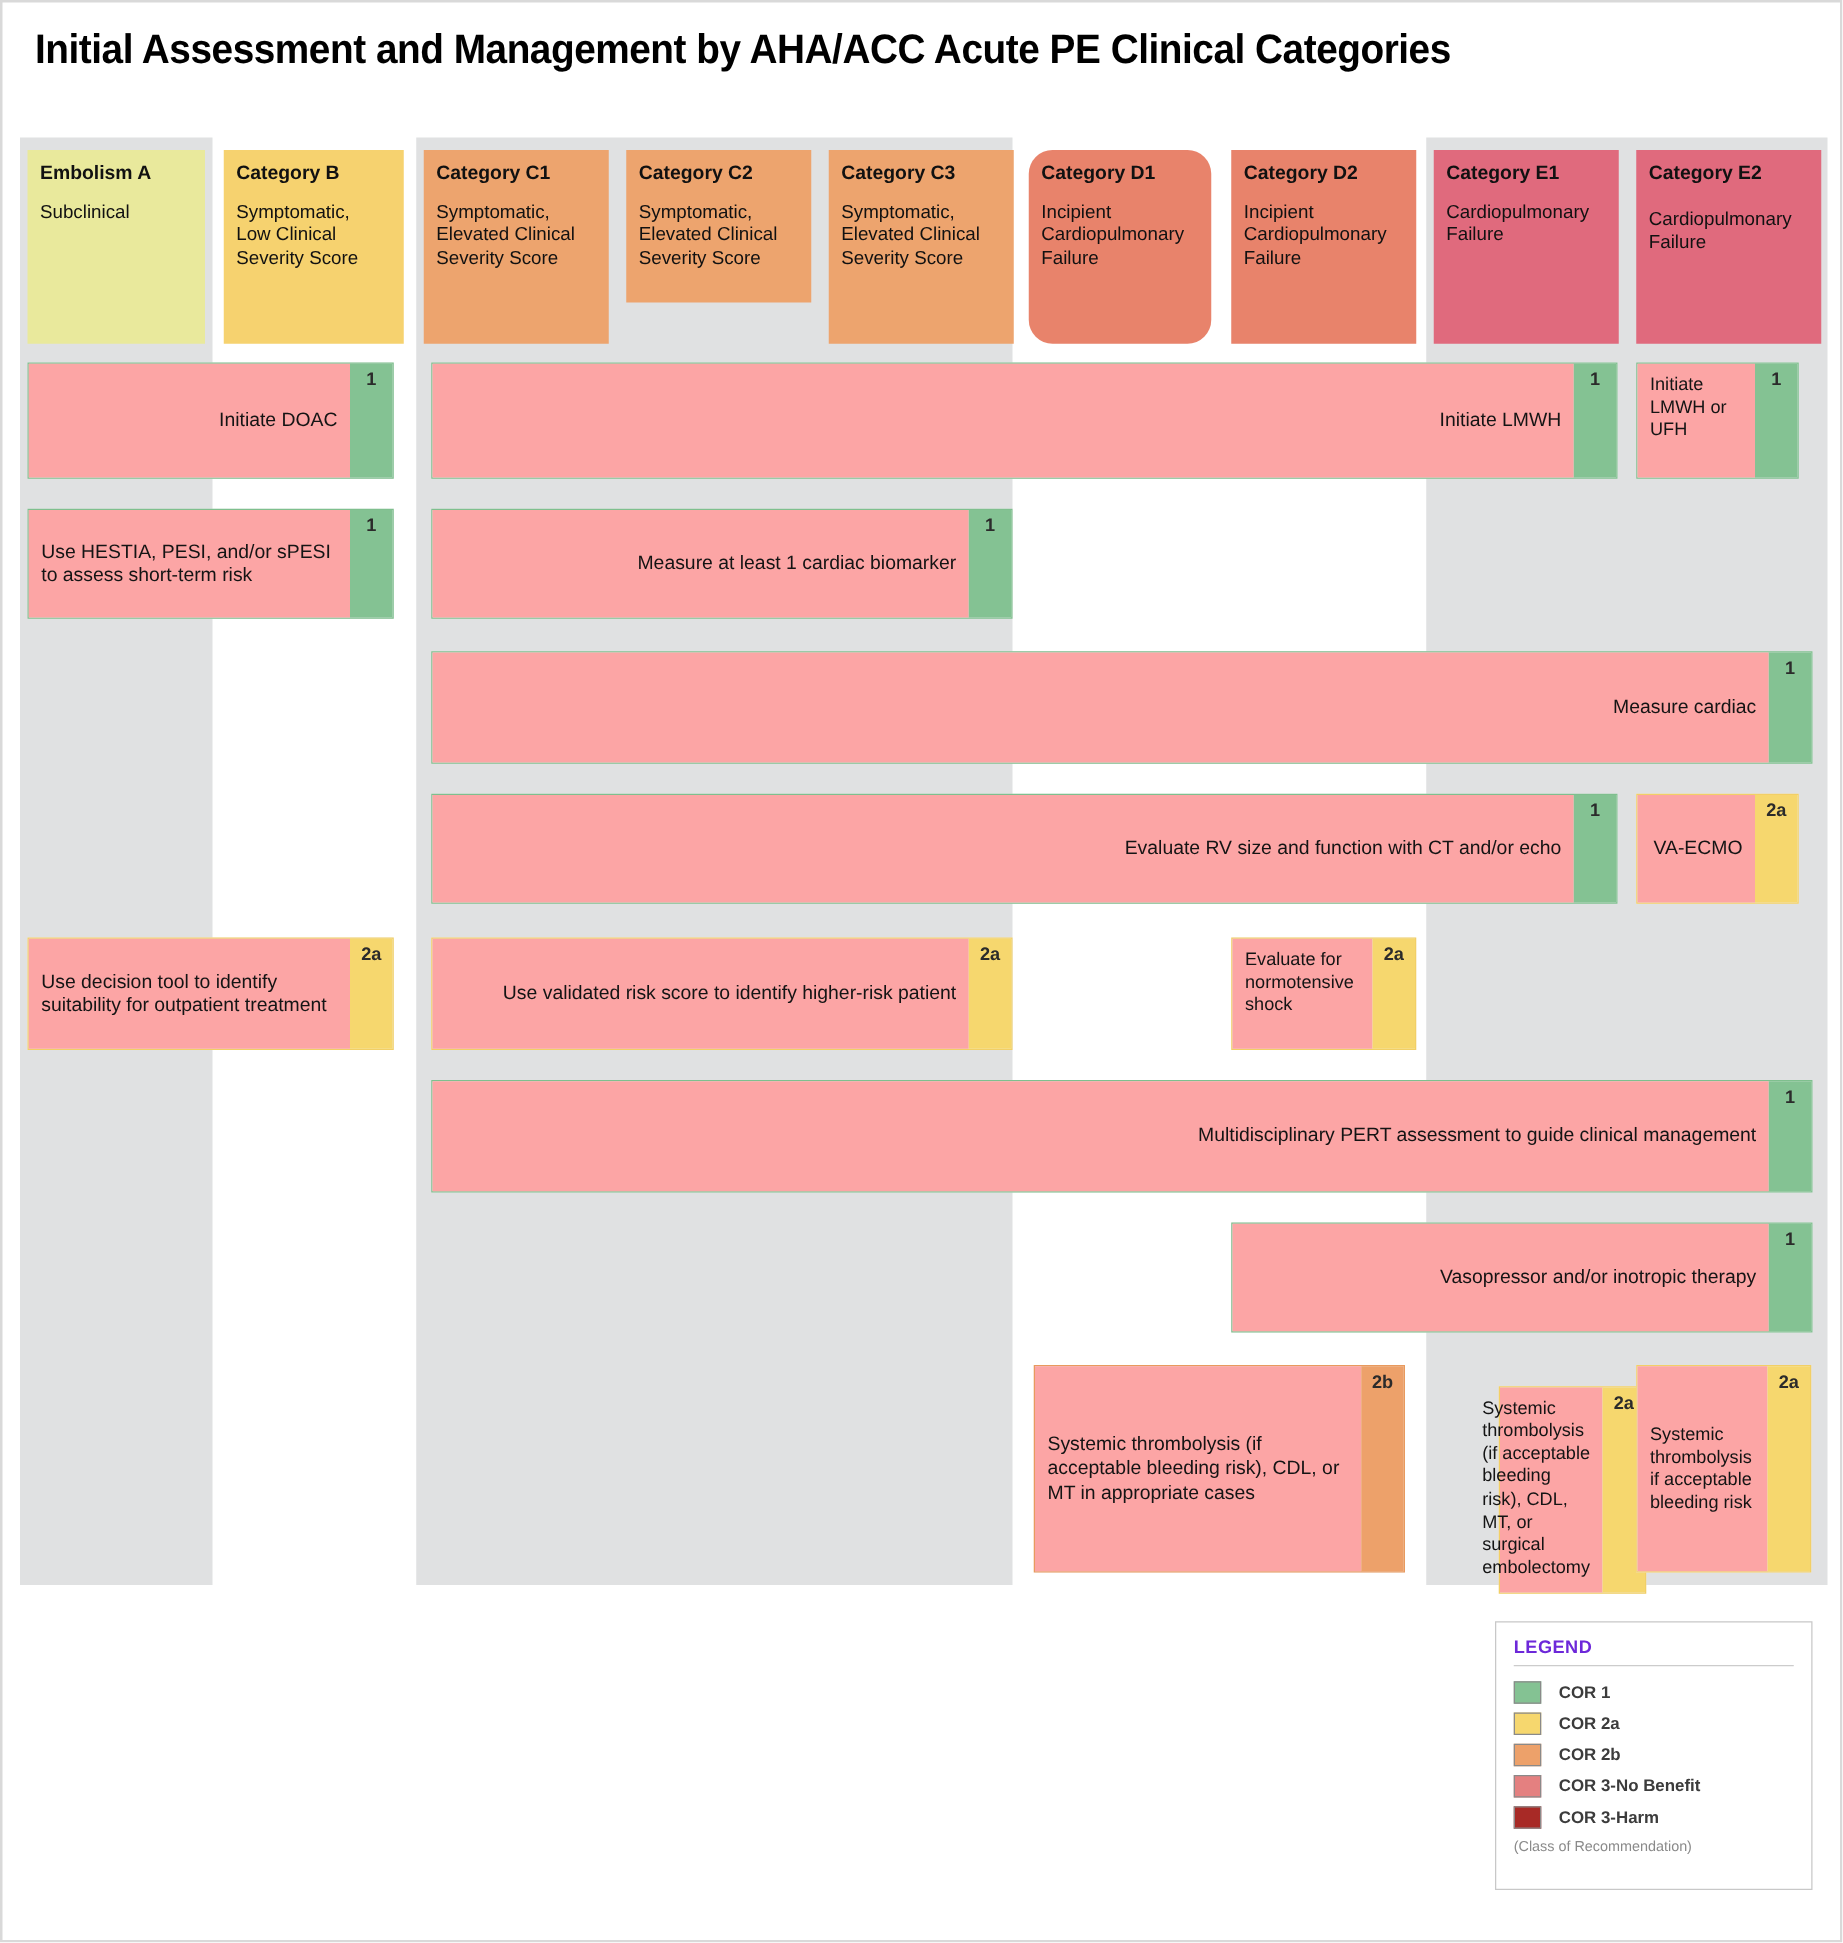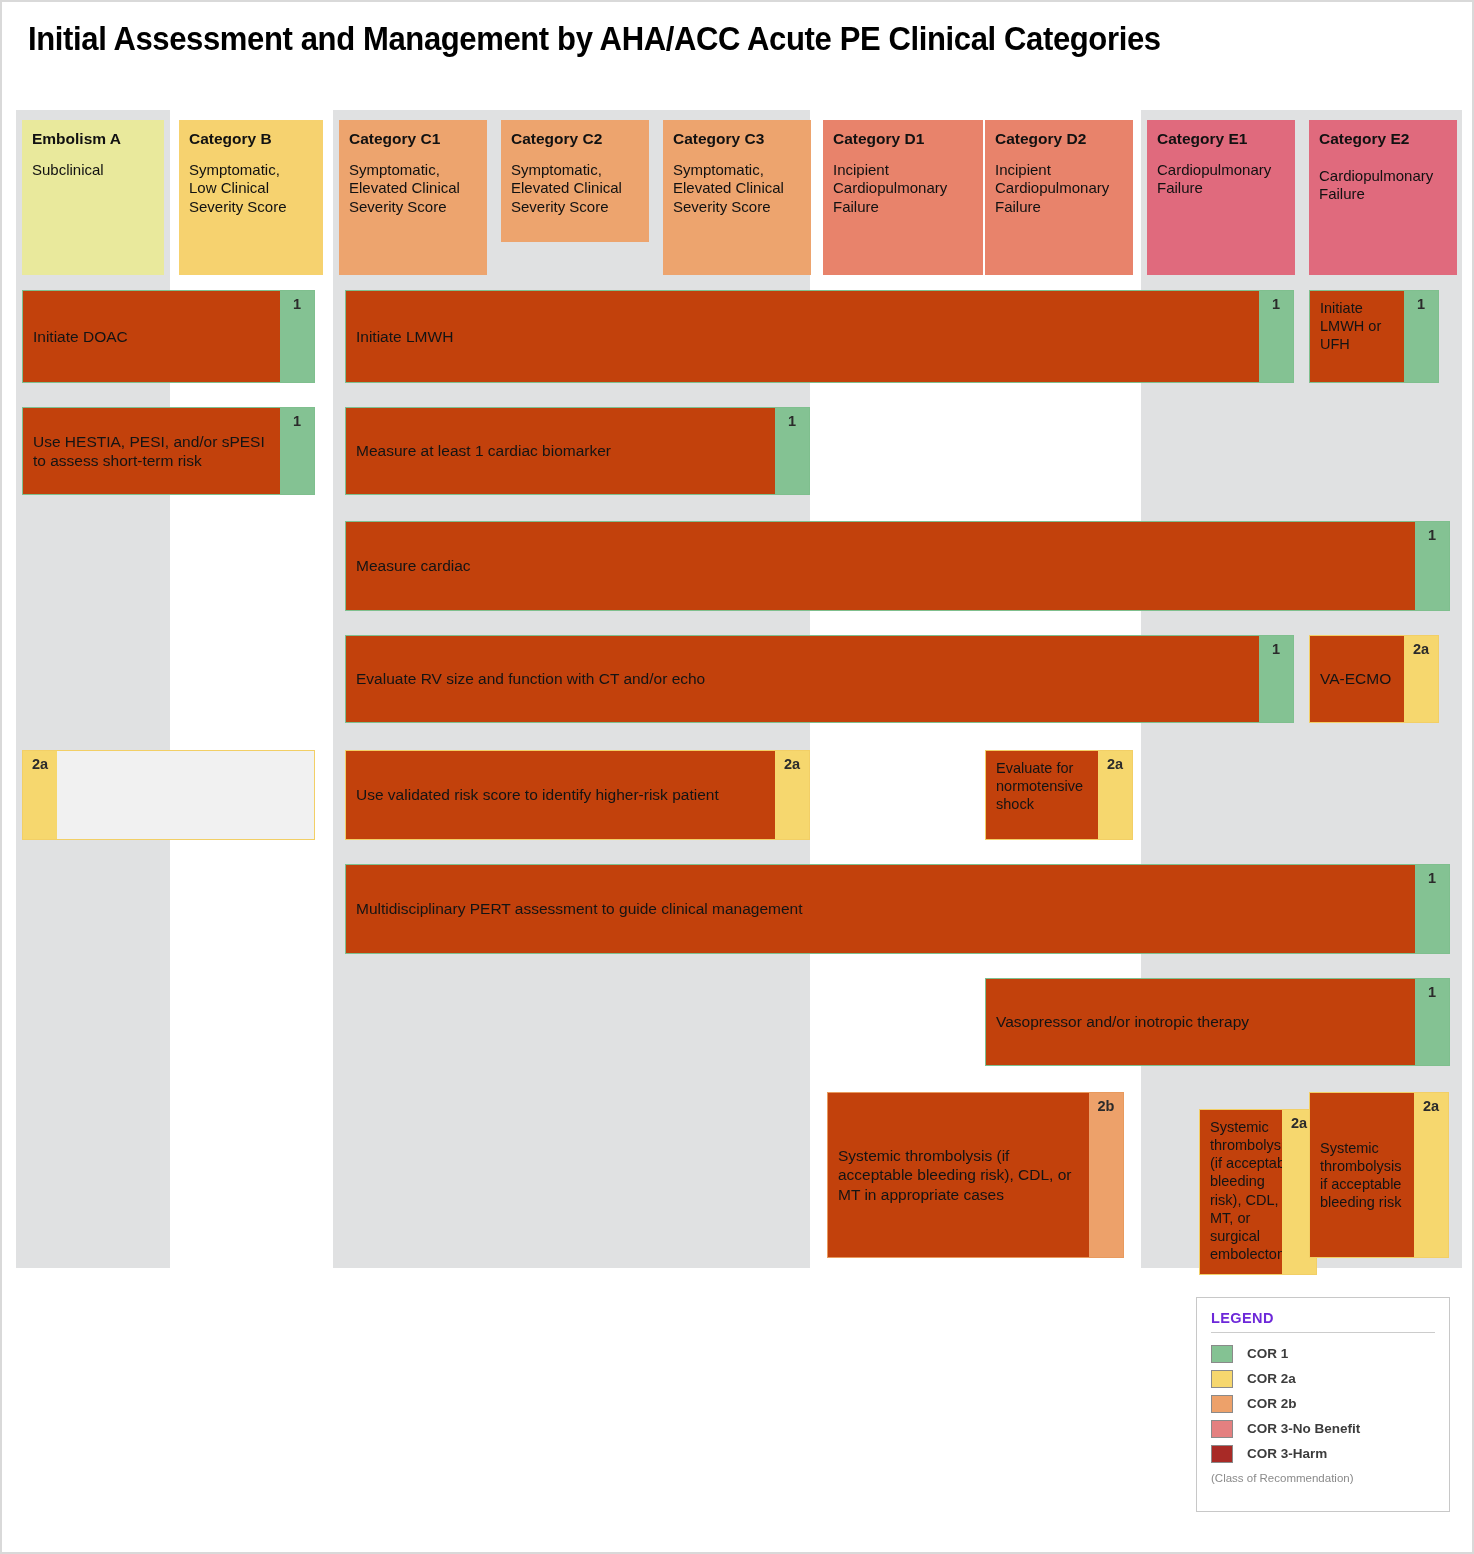--- a/index.html
+++ b/index.html
@@ -59,25 +59,26 @@
   
   .rec {
     position: absolute;
     display: flex;
     align-items: stretch;
     border: 1.5px solid #000;
     background: #f1f1f1;
   }
   .rec .rec-body {
     flex: 1 1 auto;
-    background: #c2410c;
+    background: #fca5a5;
     display: flex;
     align-items: center;
     padding: 20px 10px;
     min-width: 0;
+    justify-content: flex-end;
   }
   .rec .rec-text {
     font-size: 15.5px;
     color: #141414;
     line-height: 1.25;
   }
   .rec .rec-cor {
     flex: 0 0 auto;
     width: 34px;
     display: flex;
@@ -241,21 +242,21 @@
 Severity Score</span>
   </div>
 
   <div class="cat" style="left:661px; top:118px; width:148px; height:155px; background:#eda46e;">
     <span class="cat-title">Category C3</span>
     <span class="cat-desc" style="white-space:pre-line;">Symptomatic,
 Elevated Clinical
 Severity Score</span>
   </div>
 
-  <div class="cat" style="left:821px; top:118px; width:160px; height:155px; background:#e8836b;">
+  <div class="cat" style="left:821px; top:118px; width:146px; height:155px; background:#e8836b;border-radius:19px;">
     <span class="cat-title">Category D1</span>
     <span class="cat-desc" style="white-space:pre-line;">Incipient
 Cardiopulmonary
 Failure</span>
   </div>
 
   <div class="cat" style="left:983px; top:118px; width:148px; height:155px; background:#e8836b;">
     <span class="cat-title">Category D2</span>
     <span class="cat-desc" style="white-space:pre-line;">Incipient
 Cardiopulmonary
@@ -324,20 +325,23 @@
   </div>
 
   <div class="rec cor2a" style="left:1307px; top:633px; width:130px; height:88px;">
     <div class="rec-body">
       <span class="rec-text">VA-ECMO</span>
     </div>
     <div class="rec-cor">2a</div>
   </div>
 
   <div class="rec cor2a" style="left:20px; top:748px; width:293px; height:90px;">
+    <div class="rec-body">
+      <span class="rec-text">Use decision tool to identify suitability for outpatient treatment</span>
+    </div>
     <div class="rec-cor">2a</div>
   </div>
 
   <div class="rec cor2a" style="left:343px; top:748px; width:465px; height:90px;">
     <div class="rec-body">
       <span class="rec-text">Use validated risk score to identify higher-risk patient</span>
     </div>
     <div class="rec-cor">2a</div>
   </div>
 

